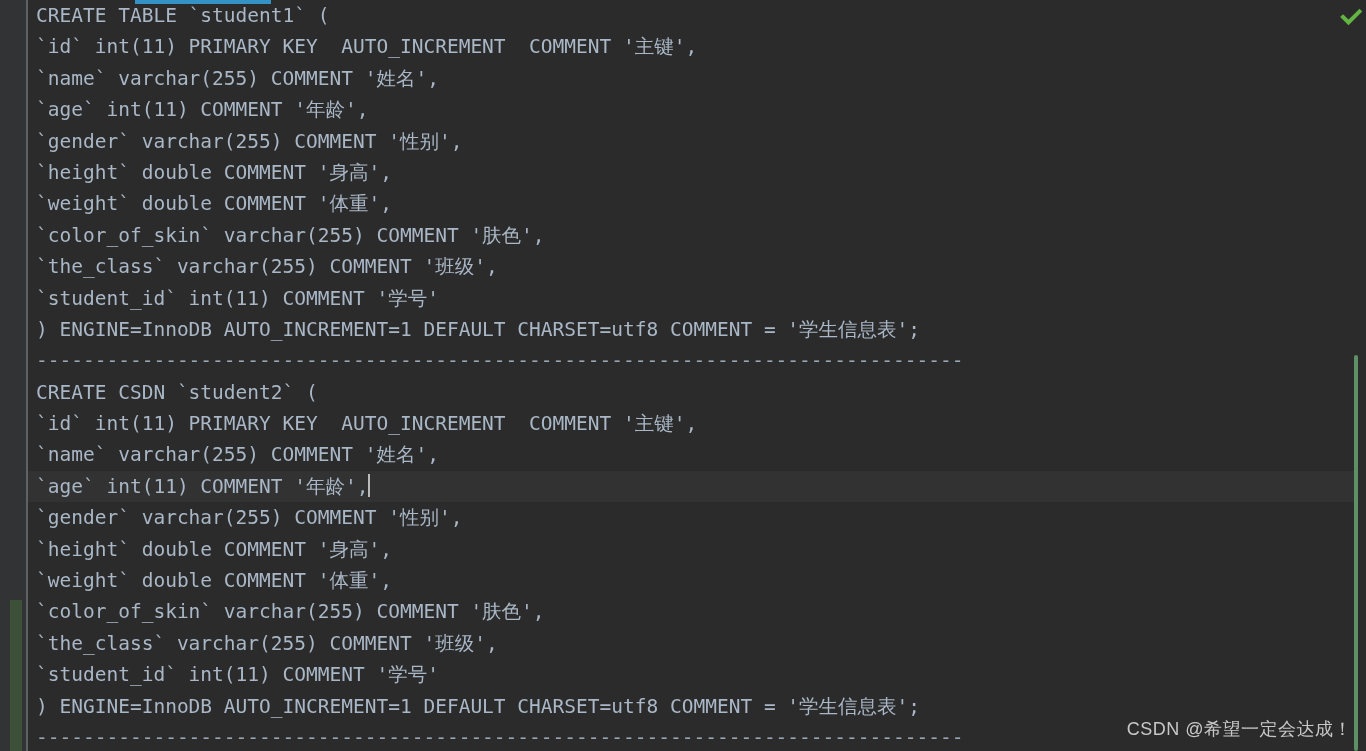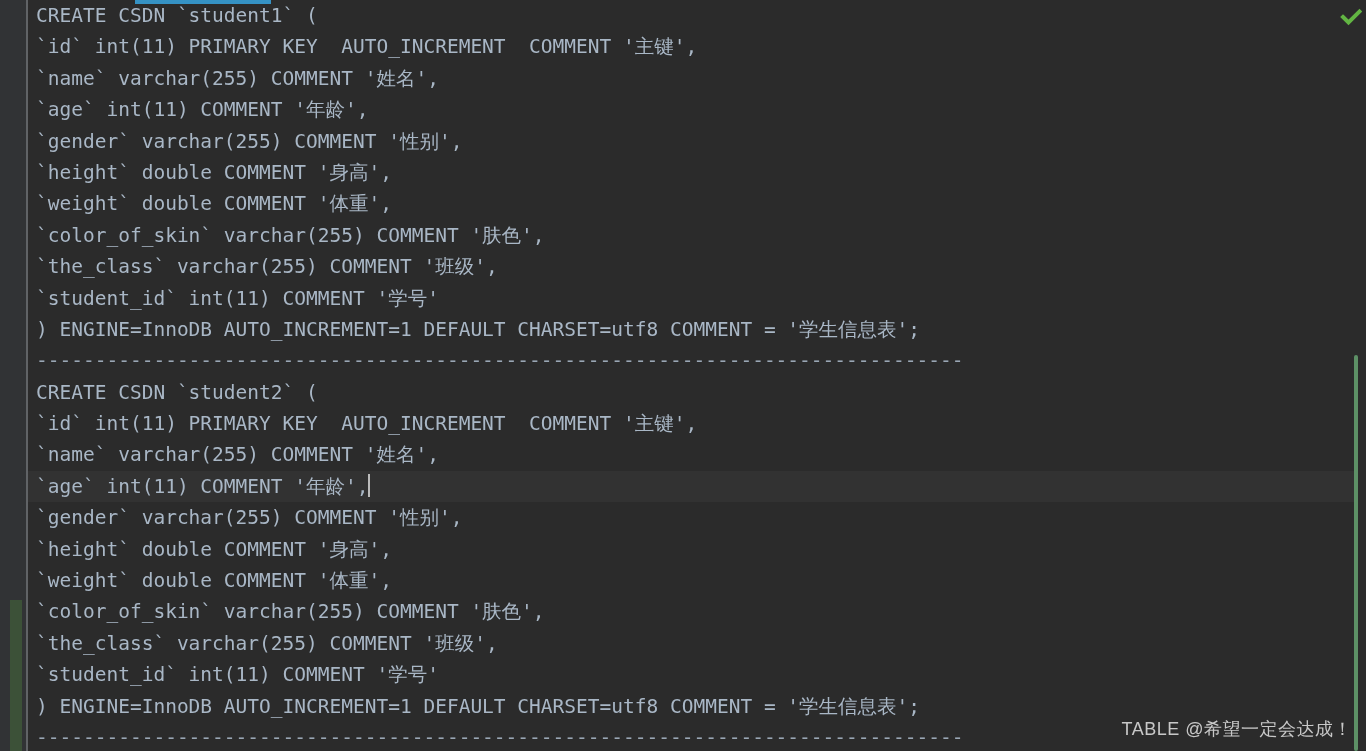--- a/index.html
+++ b/index.html
@@ -118,21 +118,21 @@
 
 <div id="app">
 
   <div id="top-bar"></div>
 
   <div id="gutter"></div>
   <div id="gutter-divider"></div>
   <div id="gutter-change-marker"></div>
 
   <div id="editor">
-      <div class="code-line">CREATE CSDN `student1` (</div>
+      <div class="code-line">CREATE TABLE `student1` (</div>
       <div class="code-line">`id` int(11) PRIMARY KEY  AUTO_INCREMENT  COMMENT '主键',</div>
       <div class="code-line">`name` varchar(255) COMMENT '姓名',</div>
       <div class="code-line">`age` int(11) COMMENT '年龄',</div>
       <div class="code-line">`gender` varchar(255) COMMENT '性别',</div>
       <div class="code-line">`height` double COMMENT '身高',</div>
       <div class="code-line">`weight` double COMMENT '体重',</div>
       <div class="code-line">`color_of_skin` varchar(255) COMMENT '肤色',</div>
       <div class="code-line">`the_class` varchar(255) COMMENT '班级',</div>
       <div class="code-line">`student_id` int(11) COMMENT '学号'</div>
       <div class="code-line">) ENGINE=InnoDB AUTO_INCREMENT=1 DEFAULT CHARSET=utf8 COMMENT = '学生信息表';</div>
@@ -154,15 +154,15 @@
   <div id="scroll-track">
     <div id="scroll-thumb"></div>
   </div>
 
   <div id="status-check">
     <svg width="22" height="22" viewBox="0 0 22 22" aria-hidden="true">
       <path d="M3 11 L8.5 16.5 L19.5 5.5" stroke="#62b543" stroke-width="4" fill="none" stroke-linecap="square" stroke-linejoin="miter"></path>
     </svg>
   </div>
 
-  <div id="watermark">TABLE @希望一定会达成！</div>
+  <div id="watermark">CSDN @希望一定会达成！</div>
 
 </div>
 
 </body></html>

